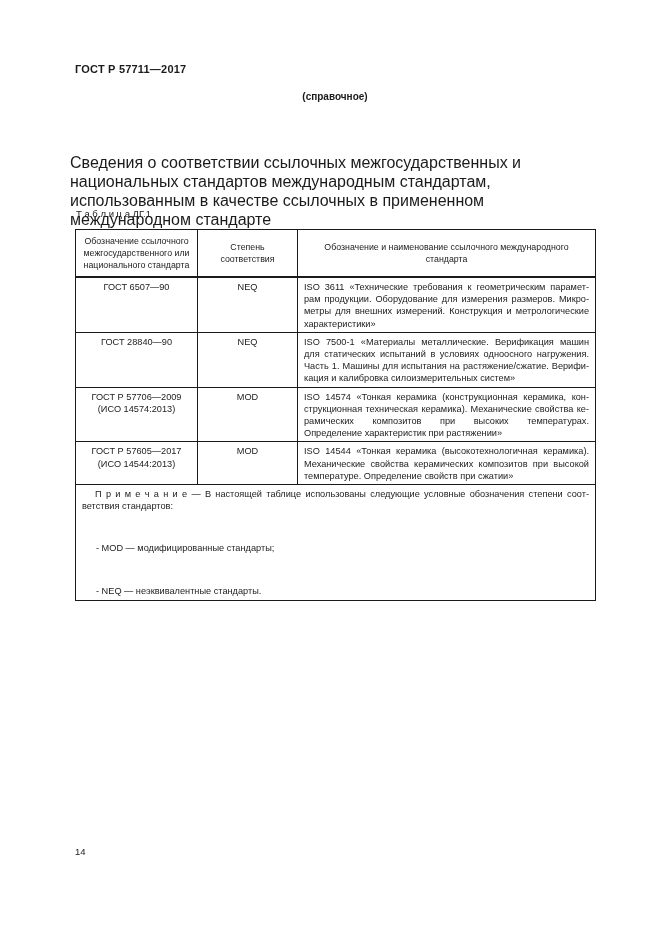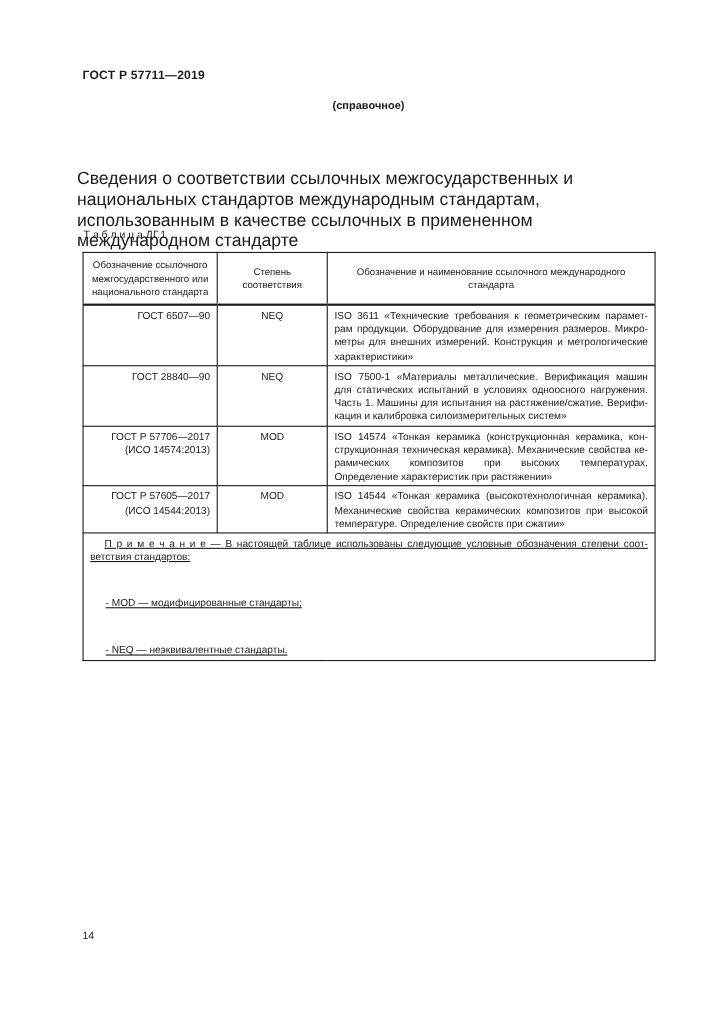--- a/index.html
+++ b/index.html
@@ -46,39 +46,39 @@
     font-size:8.8px;line-height:12px;
     vertical-align:middle;text-align:center;
     padding:3px 5px;height:40px;
   }
   table.std td{
     border:1px solid #1b1b1b;
     font-size:9.2px;line-height:12.2px;
     vertical-align:top;
     padding:3px 6px 2px 6px;
   }
-  td.cell-national{text-align:right;padding-left:8px;}
+  td.cell-national{text-align:center;padding-left:8px;}
   td.cell-degree{text-align:center;}
   td.cell-int{text-align:left;}
   .jline{text-align:justify;text-align-last:justify;}
   .indent{padding-left:13px;}
-  td.note-cell{padding:4px 7px 5px 7px;text-decoration:underline;}
+  td.note-cell{padding:4px 7px 5px 7px;}
   .note-items{margin-top:4px;}
   .note-items div{padding-left:14px;line-height:13px;margin-top:30px;}
   .page-number{
     position:absolute;top:846px;left:75px;
     font-size:9.5px;
   }
 </style>
 </head>
 <body>
 
 <div class="page">
 
-  <div class="doc-code">ГОСТ Р 57711—2019</div>
+  <div class="doc-code">ГОСТ Р 57711—2017</div>
 
   <div class="appendix">
     <div class="app-type">(справочное)</div>
   </div>
 
   <div class="doc-title">Сведения о соответствии ссылочных межгосударственных и национальных стандартов международным стандартам, использованным в качестве ссылочных в примененном международном стандарте</div>
 
   <div class="table-caption">Т а б л и ц а  ДГ.1</div>
 
   <div class="tbl-wrap">
@@ -115,21 +115,21 @@
             <td class="cell-degree">NEQ</td>
             <td class="cell-int">
               <div class="jline">ISO 7500-1 «Материалы металлические. Верификация машин</div>
               <div class="jline">для статических испытаний в условиях одноосного нагружения.</div>
               <div class="jline">Часть 1. Машины для испытания на растяжение/сжатие. Верифи-</div>
               <div>кация и калибровка силоизмерительных систем»</div>
             </td>
           </tr>
           <tr>
             <td class="cell-national">
-              <div>ГОСТ Р 57706—2017</div>
+              <div>ГОСТ Р 57706—2009</div>
               <div>(ИСО 14574:2013)</div>
             </td>
             <td class="cell-degree">MOD</td>
             <td class="cell-int">
               <div class="jline">ISO 14574 «Тонкая керамика (конструкционная керамика, кон-</div>
               <div class="jline">струкционная техническая керамика). Механические свойства ке-</div>
               <div class="jline">рамических композитов при высоких температурах.</div>
               <div>Определение характеристик при растяжении»</div>
             </td>
           </tr>

